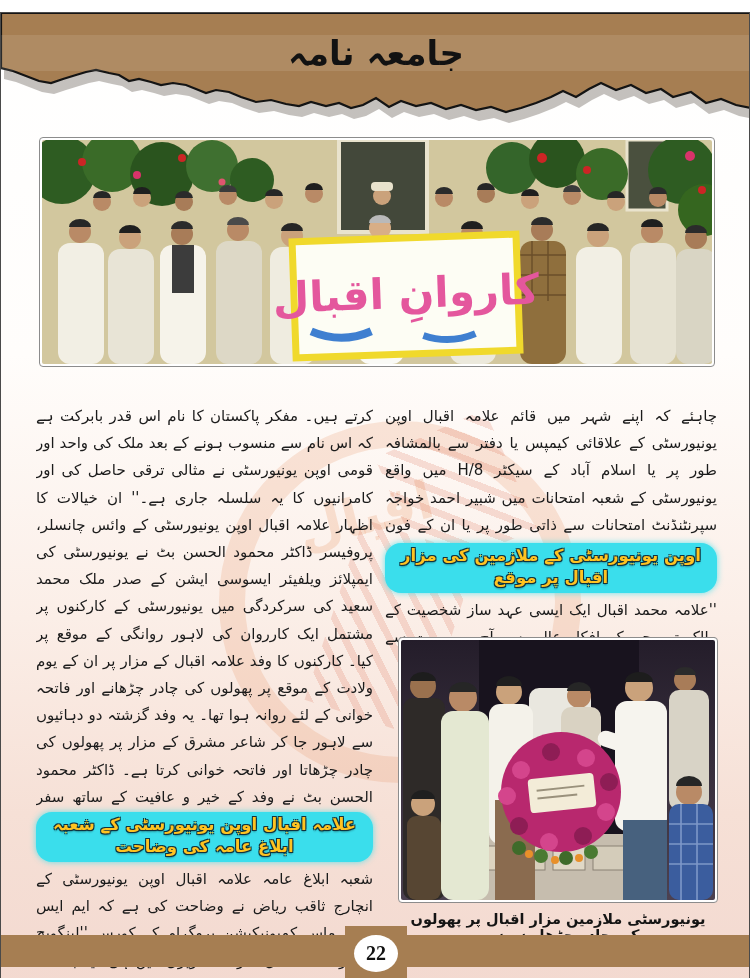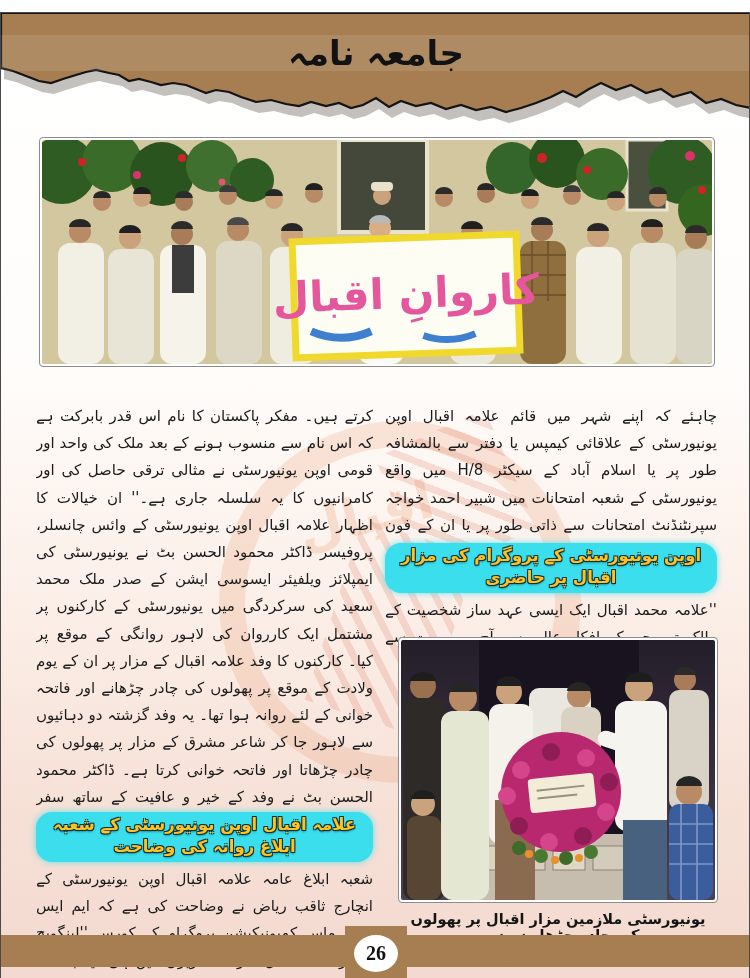--- a/index.html
+++ b/index.html
@@ -257,29 +257,29 @@
         <path d="M380,196 q26,10 52,0" stroke="#3f7fd0" stroke-width="7" fill="none"></path>
         <text x="364" y="168" text-anchor="middle" font-family="DejaVu Sans, sans-serif" font-size="42" font-weight="bold" fill="#e4579d" direction="rtl">کاروانِ اقبال</text>
       </g>
     </svg>
   </div>
 
 
   <div class="col col-left">
     <p class="para-1">کرتے ہیں۔ مفکر پاکستان کا نام اس قدر بابرکت ہے کہ اس نام سے منسوب ہونے کے بعد ملک کی واحد اور قومی اوپن یونیورسٹی نے مثالی ترقی حاصل کی اور کامرانیوں کا یہ سلسلہ جاری ہے۔'' ان خیالات کا اظہار علامہ اقبال اوپن یونیورسٹی کے وائس چانسلر، پروفیسر ڈاکٹر محمود الحسن بٹ نے یونیورسٹی کی ایمپلائز ویلفیئر ایسوسی ایشن کے صدر ملک محمد سعید کی سرکردگی میں یونیورسٹی کے کارکنوں پر مشتمل ایک کارروان کی لاہور روانگی کے موقع پر کیا۔ کارکنوں کا وفد علامہ اقبال کے مزار پر ان کے یوم ولادت کے موقع پر پھولوں کی چادر چڑھانے اور فاتحہ خوانی کے لئے روانہ ہوا تھا۔ یہ وفد گزشتہ دو دہائیوں سے لاہور جا کر شاعر مشرق کے مزار پر پھولوں کی چادر چڑھاتا اور فاتحہ خوانی کرتا ہے۔ ڈاکٹر محمود الحسن بٹ نے وفد کے خیر و عافیت کے ساتھ سفر لاہور کی تکمیل کی دعا کی۔ اس موقع پر انجمن بہبود ملازمین کے صدر ملک محمد سعید نے وائس چانسلر کا شکریہ ادا کیا کہ انہوں نے نہ صرف یونیورسٹی کی اچھی روایات کو برقرار رکھا ہے بلکہ اس قومی تعلیمی ادارے کے ہر شعبے میں انقلابی بہتری کی روح بھی پھونک رہے ہیں تاکہ جلد از جلد معیار تعلیم کے اعتبار سے علامہ اقبال اوپن یونیورسٹی کو عالمی سطح پر چند بہترین یونیورسٹیوں میں شمولیت کی منزل حاصل ہوجائے۔ وفد مزار علامہ اقبال پر چادر چڑھانے اور فاتحہ خوانی کے بعد دوسرے دن اسلام آباد واپس پہنچ گیا۔</p>
     <div class="heading-row">
-      <span class="section-heading">علامہ اقبال اوپن یونیورسٹی کے شعبہ ابلاغ روانہ کی وضاحت</span>
+      <span class="section-heading">علامہ اقبال اوپن یونیورسٹی کے شعبہ ابلاغ عامہ کی وضاحت</span>
     </div>
     <p class="para-2">شعبہ ابلاغ عامہ علامہ اقبال اوپن یونیورسٹی کے انچارج ثاقب ریاض نے وضاحت کی ہے کہ ایم ایس سی، ماس کمیونیکیشن پروگرام کے کورس ''لینگویج سکلز'' کا امتحان صرف انگریزی میں ہی دیا جاسکتا ہے کیونکہ بنیادی طور پر یہ کورس انگریزی زبان اور گرامر پر مشتمل ہے۔ بعض اخبارات میں شائع ہونے والی خبر کی وضاحت کرتے</p>
   </div>
 
   <div class="col col-right">
     <p class="para-1">چاہئے کہ اپنے شہر میں قائم علامہ اقبال اوپن یونیورسٹی کے علاقائی کیمپس یا دفتر سے بالمشافہ طور پر یا اسلام آباد کے سیکٹر H/8 میں واقع یونیورسٹی کے شعبہ امتحانات میں شبیر احمد خواجہ سپرنٹنڈنٹ امتحانات سے ذاتی طور پر یا ان کے فون نمبر 9250111-60 ext. 4319 پر رابطہ کریں۔ فائنل امتحان میں شرکت کے امیدوار اپنی رول نمبر سلپ یونیورسٹی کے ویب سائٹ www.aiou.edu.pk سے بھی حاصل کرسکتے ہیں۔</p>
     <div class="heading-row">
-      <span class="section-heading">اوپن یونیورسٹی کے پروگرام کی مزار اقبال پر حاضری</span>
+      <span class="section-heading">اوپن یونیورسٹی کے ملازمین کی مزار اقبال پر موقع</span>
     </div>
     <p class="para-2">''علامہ محمد اقبال ایک ایسی عہد ساز شخصیت کے مالک تھے جن کے افکار عالیہ سے آج بھی بہت سے ممالک ترقی اور کامرانی کی راہیں تلاش کرتے اور رہنمائی حاصل</p>
   </div>
 
   <div class="photo-frame photo-bottom">
     <svg width="314" height="260" viewBox="0 0 314 260">
       <defs>
         <linearGradient id="tombbg" x1="0" y1="0" x2="0" y2="1">
           <stop offset="0" stop-color="#241d2a"></stop>
             <stop offset="1" stop-color="#4c4150"></stop>
@@ -367,15 +367,15 @@
           <circle cx="154" cy="220" r="4" fill="#e8902a"></circle>
         <circle cx="178" cy="218" r="4" fill="#e8902a"></circle>
       </g>
     </svg>
   </div>
 
   <div class="caption caption-bottom">یونیورسٹی ملازمین مزار اقبال پر پھولوں کی چادر چڑھا رہے ہیں</div>
 
   <div class="footer-bar"></div>
   <div class="footer-tab"></div>
-  <div class="page-number-badge">26</div>
+  <div class="page-number-badge">22</div>
 
 </div>
 
 </body></html>

